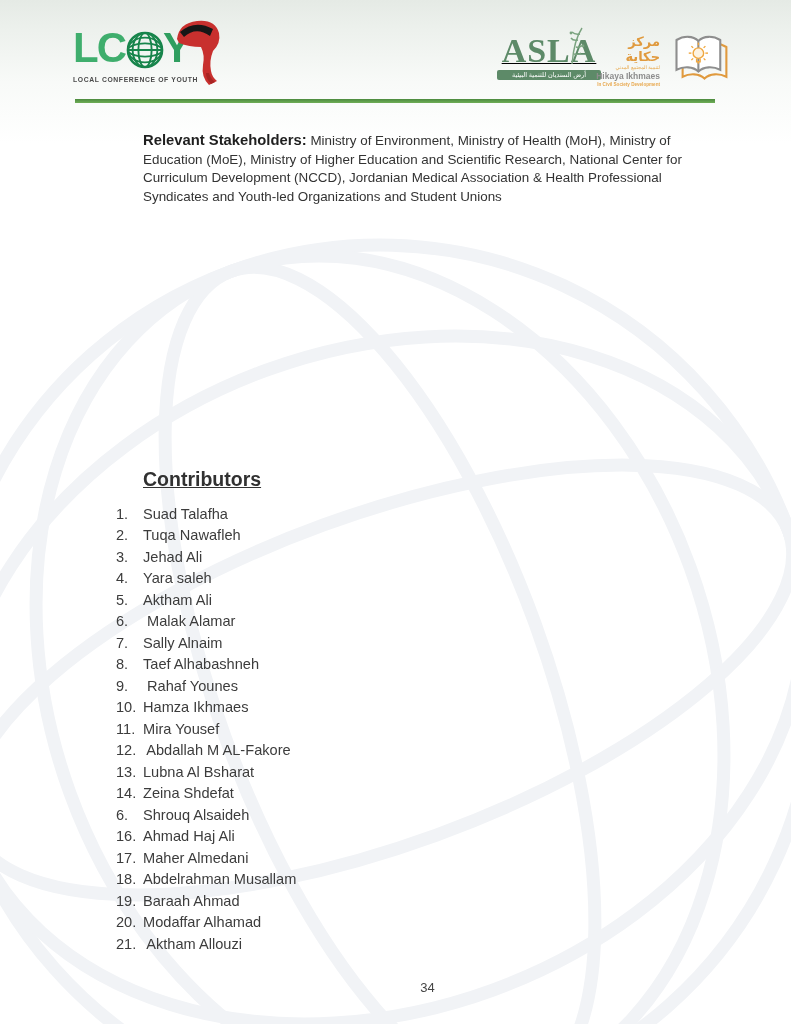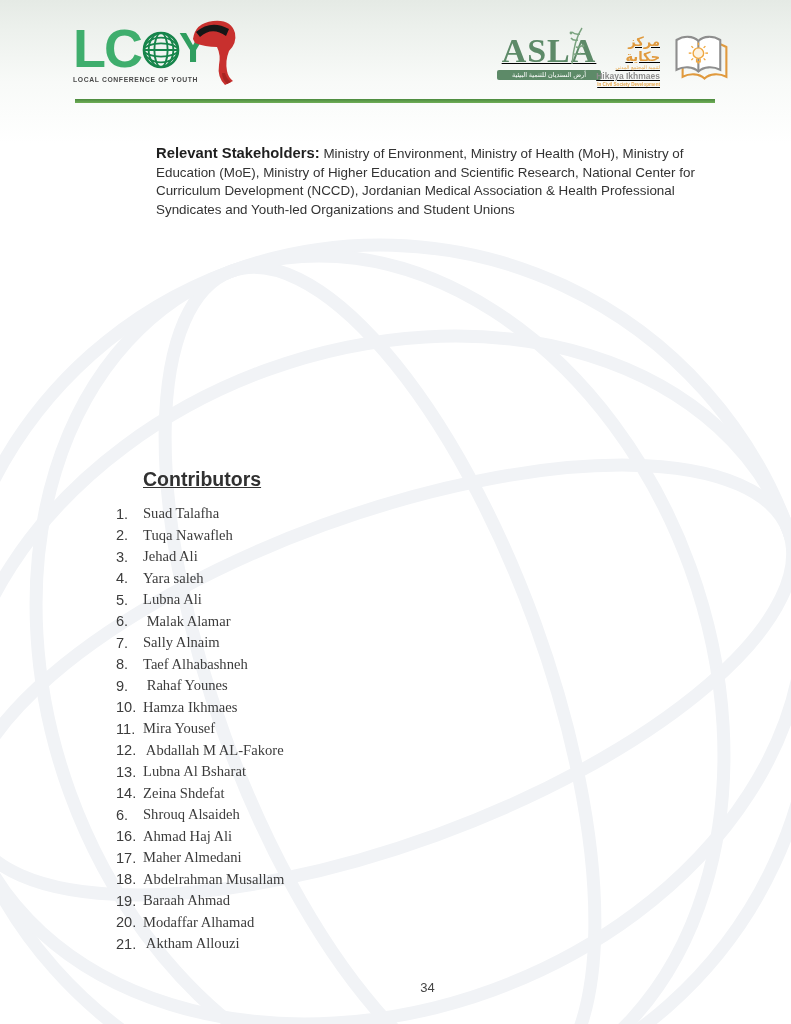--- a/index.html
+++ b/index.html
@@ -7,56 +7,56 @@
     position:relative;width:791px;height:1024px;overflow:hidden;
     font-family:"Liberation Sans","DejaVu Sans",sans-serif;
     background:linear-gradient(180deg,#e5eae5 0%,#edf1ed 3%,#f8faf8 8%,#ffffff 14%,#ffffff 100%);
   }
   .watermark{position:absolute;left:0;top:0;z-index:0;}
   .content{position:absolute;left:0;top:0;width:100%;height:100%;z-index:1;}
 
   
   .lcoy{position:absolute;left:73px;top:22px;}
   .lcoy-row{display:flex;align-items:center;height:52px;}
-  .lcoy-lc{font-weight:bold;font-size:54px;letter-spacing:-2px;color:#3fae6d;line-height:1;}
+  .lcoy-lc{font-weight:bold;font-size:42px;letter-spacing:-2px;color:#3fae6d;line-height:1;}
   .lcoy-globe{margin:4px -1px 0 1px;}
   .lcoy-y-wrap{position:relative;display:inline-block;}
   .lcoy-y{font-weight:bold;font-size:42px;color:#2f9e5f;line-height:1;}
   .keffiyeh{position:absolute;left:2px;top:-10px;pointer-events:none;}
   .lcoy-tagline{margin-top:2px;font-size:6.8px;font-weight:bold;letter-spacing:0.62px;color:#4a4a4a;}
 
   .asla{position:absolute;left:497px;top:34px;width:104px;text-align:center;}
   .asla-word-row{position:relative;display:inline-block;text-decoration:underline;}
   .asla-word{font-family:"Liberation Serif","DejaVu Serif",serif;font-weight:bold;font-size:34px;letter-spacing:1px;color:#5d8a68;line-height:1;}
   .asla-branch{position:absolute;right:8px;top:-8px;}
   .asla-banner{margin-top:2px;background:#5d8a68;color:#ffffff;font-size:6.5px;line-height:10px;border-radius:2px;padding:0 2px;}
 
   .hikaya{position:absolute;left:594px;top:34px;display:flex;align-items:flex-start;}
-  .hikaya-text{width:66px;text-align:right;margin-right:13px;direction:rtl;text-decoration:underline;}
+  .hikaya-text{width:66px;text-align:right;margin-right:13px;direction:rtl;}
   .hikaya-ar{font-size:13px;font-weight:bold;color:#e09a3e;line-height:15px;}
   .hikaya-ar-sub{font-size:5px;color:#e8a94f;line-height:7px;}
   .hikaya-en{direction:ltr;font-size:8.5px;font-weight:bold;color:#8d8d8d;line-height:11px;}
   .hikaya-en-sub{direction:ltr;font-size:4.6px;font-weight:bold;color:#e8a94f;line-height:6px;}
 
   .divider{position:absolute;left:75px;top:99px;width:640px;height:3.5px;
     background:linear-gradient(180deg,#4c8a3e,#6fae57);}
 
   
-  .stakeholders{position:absolute;left:143px;top:131px;width:549px;margin:13px;
+  .stakeholders{position:absolute;left:143px;top:131px;width:549px;margin:0;
     font-size:13.4px;line-height:18.7px;color:#333333;}
   .stakeholders b{font-size:14.8px;color:#1f1f1f;}
 
   .contrib-title{position:absolute;left:143px;top:468px;margin:0;
     font-size:19.5px;font-weight:bold;color:#313131;text-decoration:underline;}
 
   .contrib-list{position:absolute;left:116px;top:503px;margin:0;padding:0;list-style:none;}
   .contrib-list li{display:flex;height:21.5px;align-items:center;
     font-size:14.6px;color:#3c3c3c;}
   .contrib-list .num{width:27px;flex:0 0 27px;}
-  .contrib-list .nm{white-space:pre;font-family:Liberation Serif, serif;}
+  .contrib-list .nm{white-space:pre;}
 
   .pageno{position:absolute;left:0;top:980px;width:100%;text-align:center;
     font-size:13px;color:#454545;margin-left:32px;}
 </style>
 </head>
 <body>
 
 <div class="page">
 
   <svg class="watermark" width="791" height="1024" viewBox="0 0 791 1024">
@@ -166,21 +166,21 @@
         <li>
         <span class="num">3.</span>
         <span class="nm">Jehad Ali</span>
       </li>
         <li>
         <span class="num">4.</span>
         <span class="nm">Yara saleh</span>
       </li>
         <li>
         <span class="num">5.</span>
-        <span class="nm">Lubna Ali</span>
+        <span class="nm">Aktham Ali</span>
       </li>
         <li>
         <span class="num">6.</span>
         <span class="nm"> Malak Alamar</span>
       </li>
         <li>
         <span class="num">7.</span>
         <span class="nm">Sally Alnaim</span>
       </li>
         <li>

